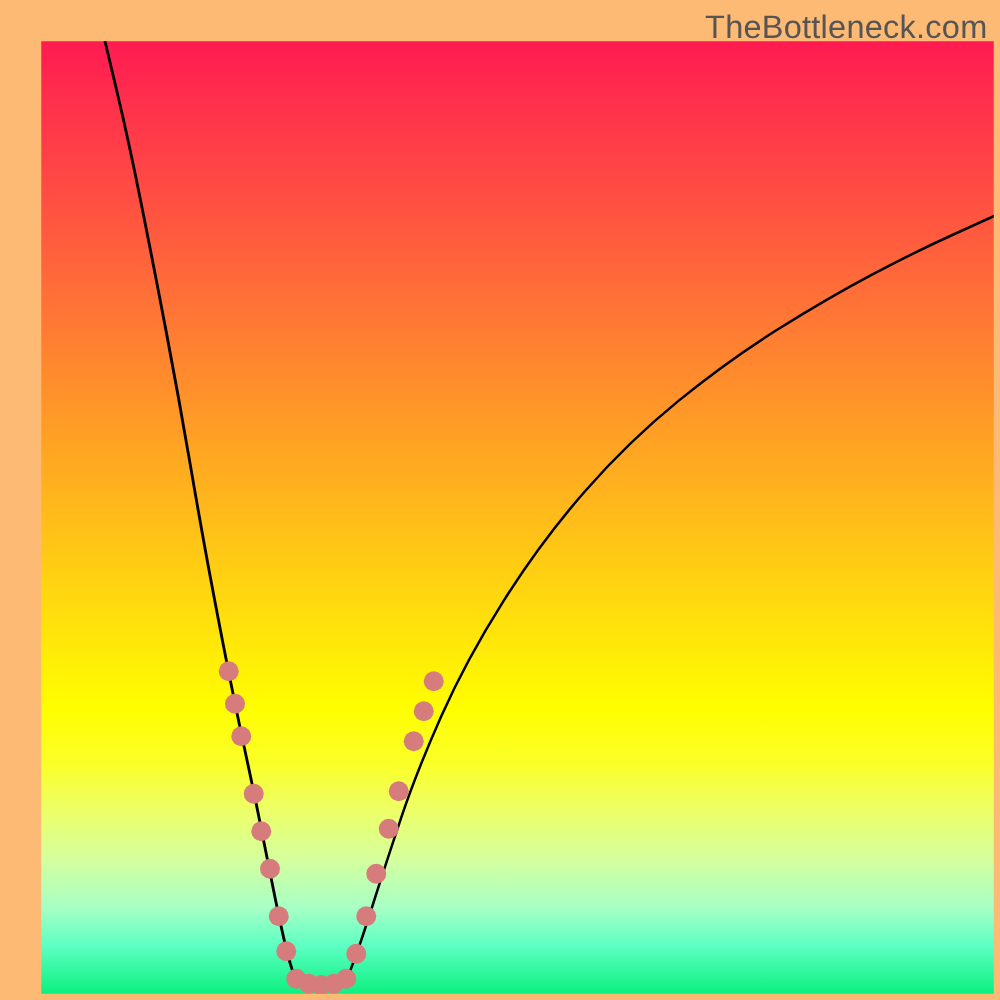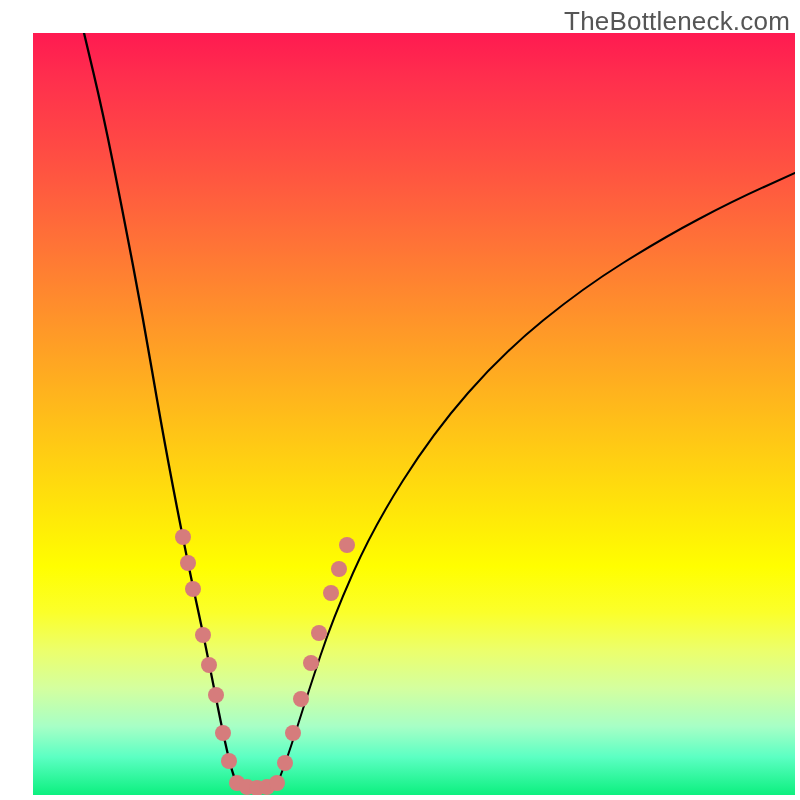--- a/index.html
+++ b/index.html
@@ -1,20 +1,20 @@
 <!DOCTYPE html>
 <html><head>
 <meta charset="utf-8">
 <style>
   * { margin: 0; padding: 0; box-sizing: border-box; }
   html, body { width: 800px; height: 800px; overflow: hidden; background: #000; }
   .outer {
     width: 800px;
     height: 800px;
-    background: #ffffff;
+    background: #fdba74;
     position: relative;
   }
   .watermark {
     position: absolute;
     top: 6px;
     right: 10px;
     font-family: Arial, Helvetica, sans-serif;
     font-size: 26px;
     color: #555;
     font-weight: 500;

